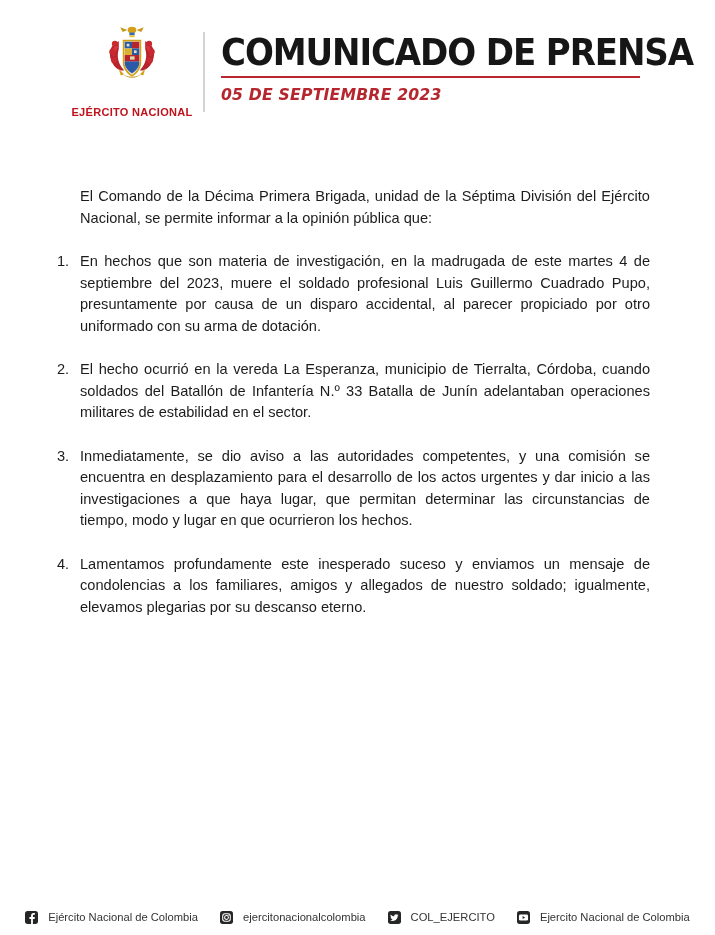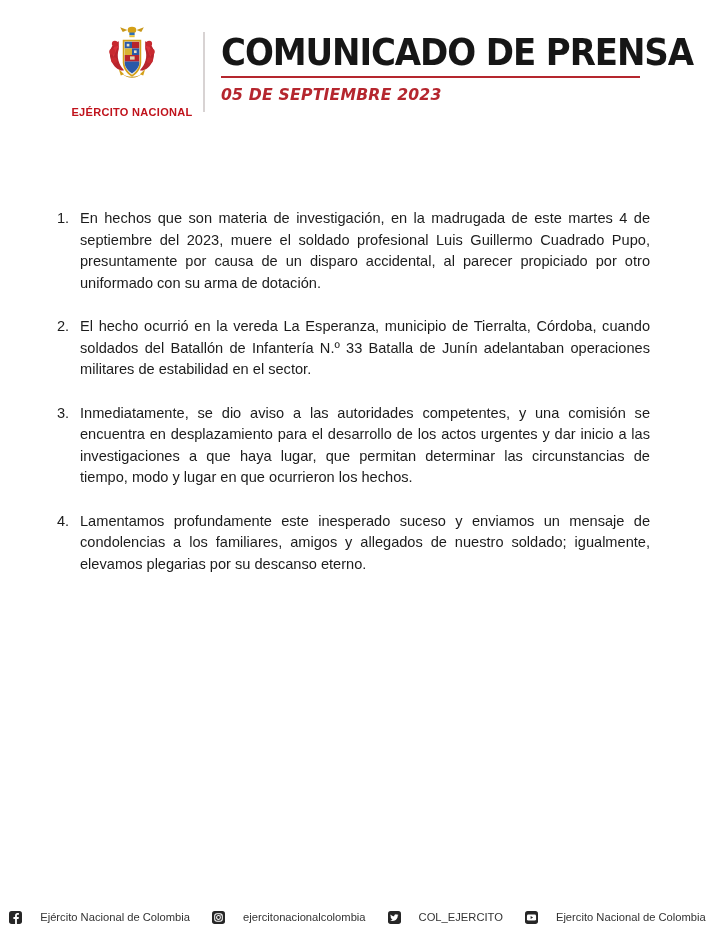--- a/index.html
+++ b/index.html
@@ -160,21 +160,21 @@
     margin-top: 12px;
     padding-bottom: 11px;
     display: flex;
     justify-content: center;
     align-items: center;
     gap: 22px;
   }
   .social-item {
     display: flex;
     align-items: flex-end;
-    gap: 18px;
+    gap: 10px;
     white-space: nowrap;
   }
   .social-icon {
     width: 13px;
     height: 13px;
     flex: 0 0 13px;
     display: block;
   }
   .social-label {
     font-size: 11.2px;
@@ -233,20 +233,21 @@
   <div class="title-block">
     <div class="main-title">COMUNICADO DE PRENSA</div>
     <div class="title-rule"></div>
     <div class="sub-date">05 DE SEPTIEMBRE 2023</div>
   </div>
 
 </div>
 
 <div class="content">
 
+  <p class="intro">El Comando de la Décima Primera Brigada, unidad de la Séptima División del Ejército Nacional, se permite informar a la opinión pública que:</p>
 
   <ol class="list">
     <li class="list-item">
       <span class="num">1.</span>
       <span>En hechos que son materia de investigación, en la madrugada de este martes 4 de septiembre del 2023, muere el soldado profesional Luis Guillermo Cuadrado Pupo, presuntamente por causa de un disparo accidental, al parecer propiciado por otro uniformado con su arma de dotación.</span>
     </li>
     <li class="list-item">
       <span class="num">2.</span>
       <span>El hecho ocurrió en la vereda La Esperanza, municipio de Tierralta, Córdoba, cuando soldados del Batallón de Infantería N.º 33 Batalla de Junín adelantaban operaciones militares de estabilidad en el sector.</span>
     </li>

